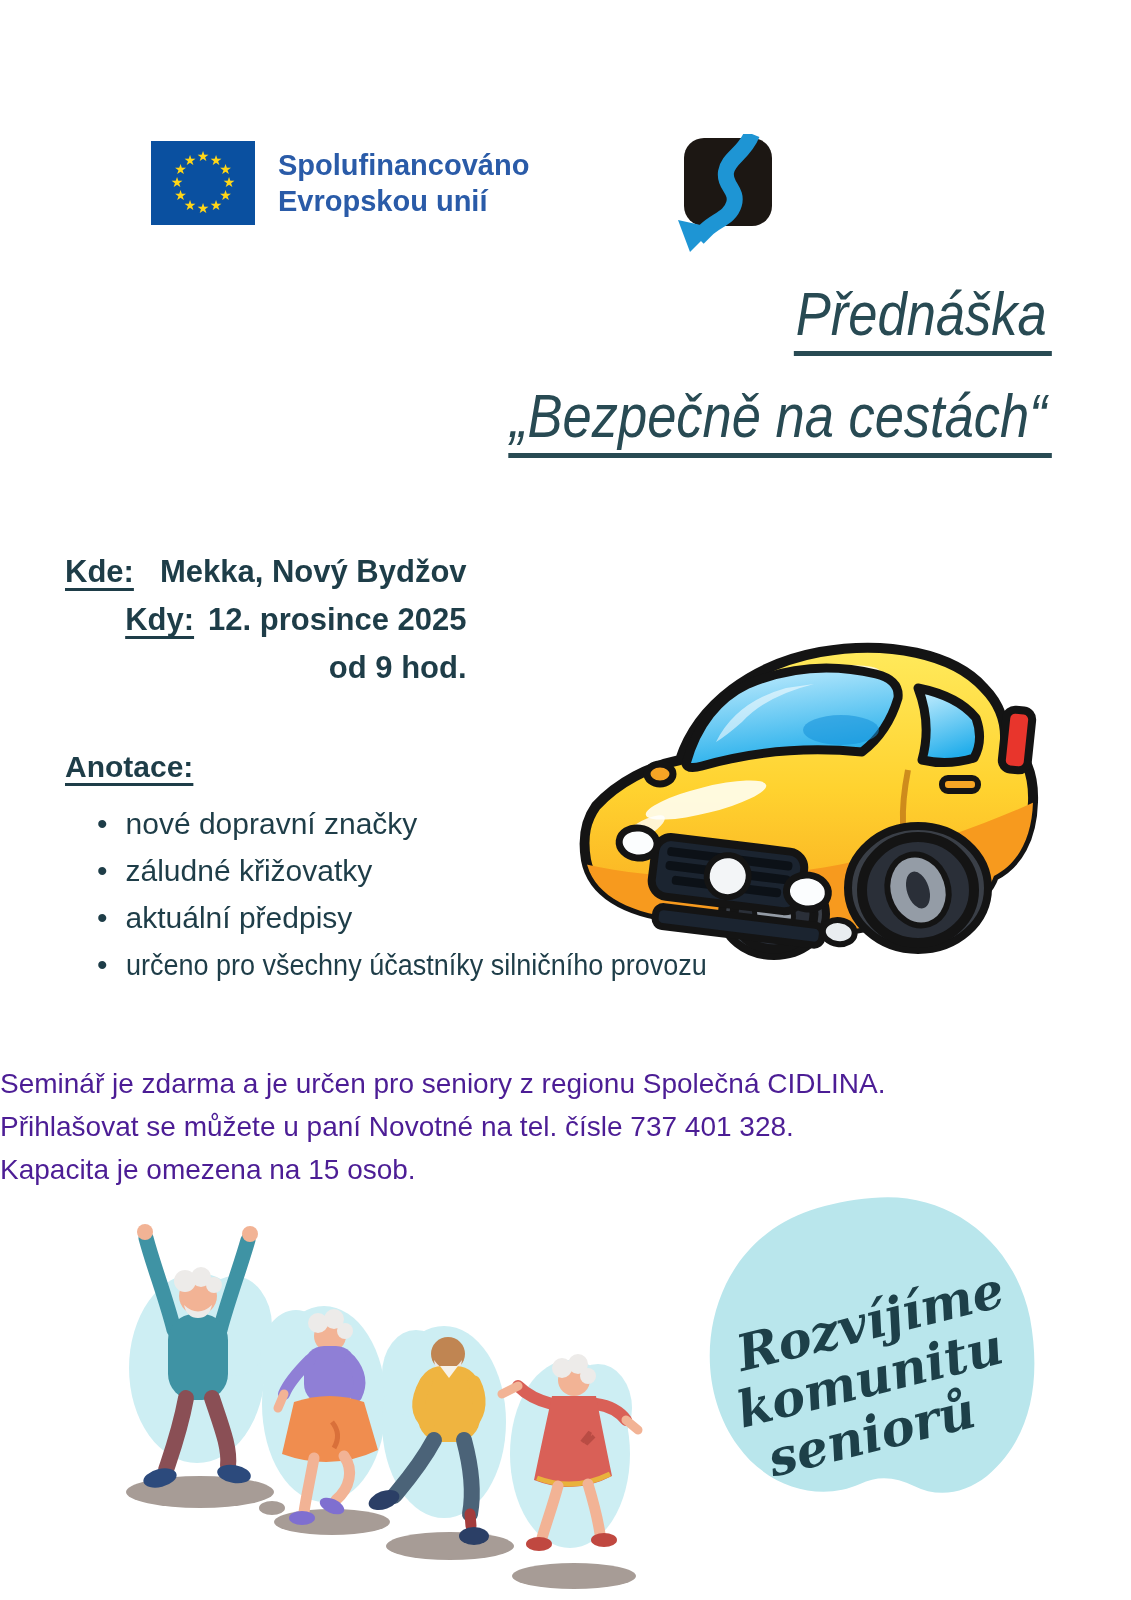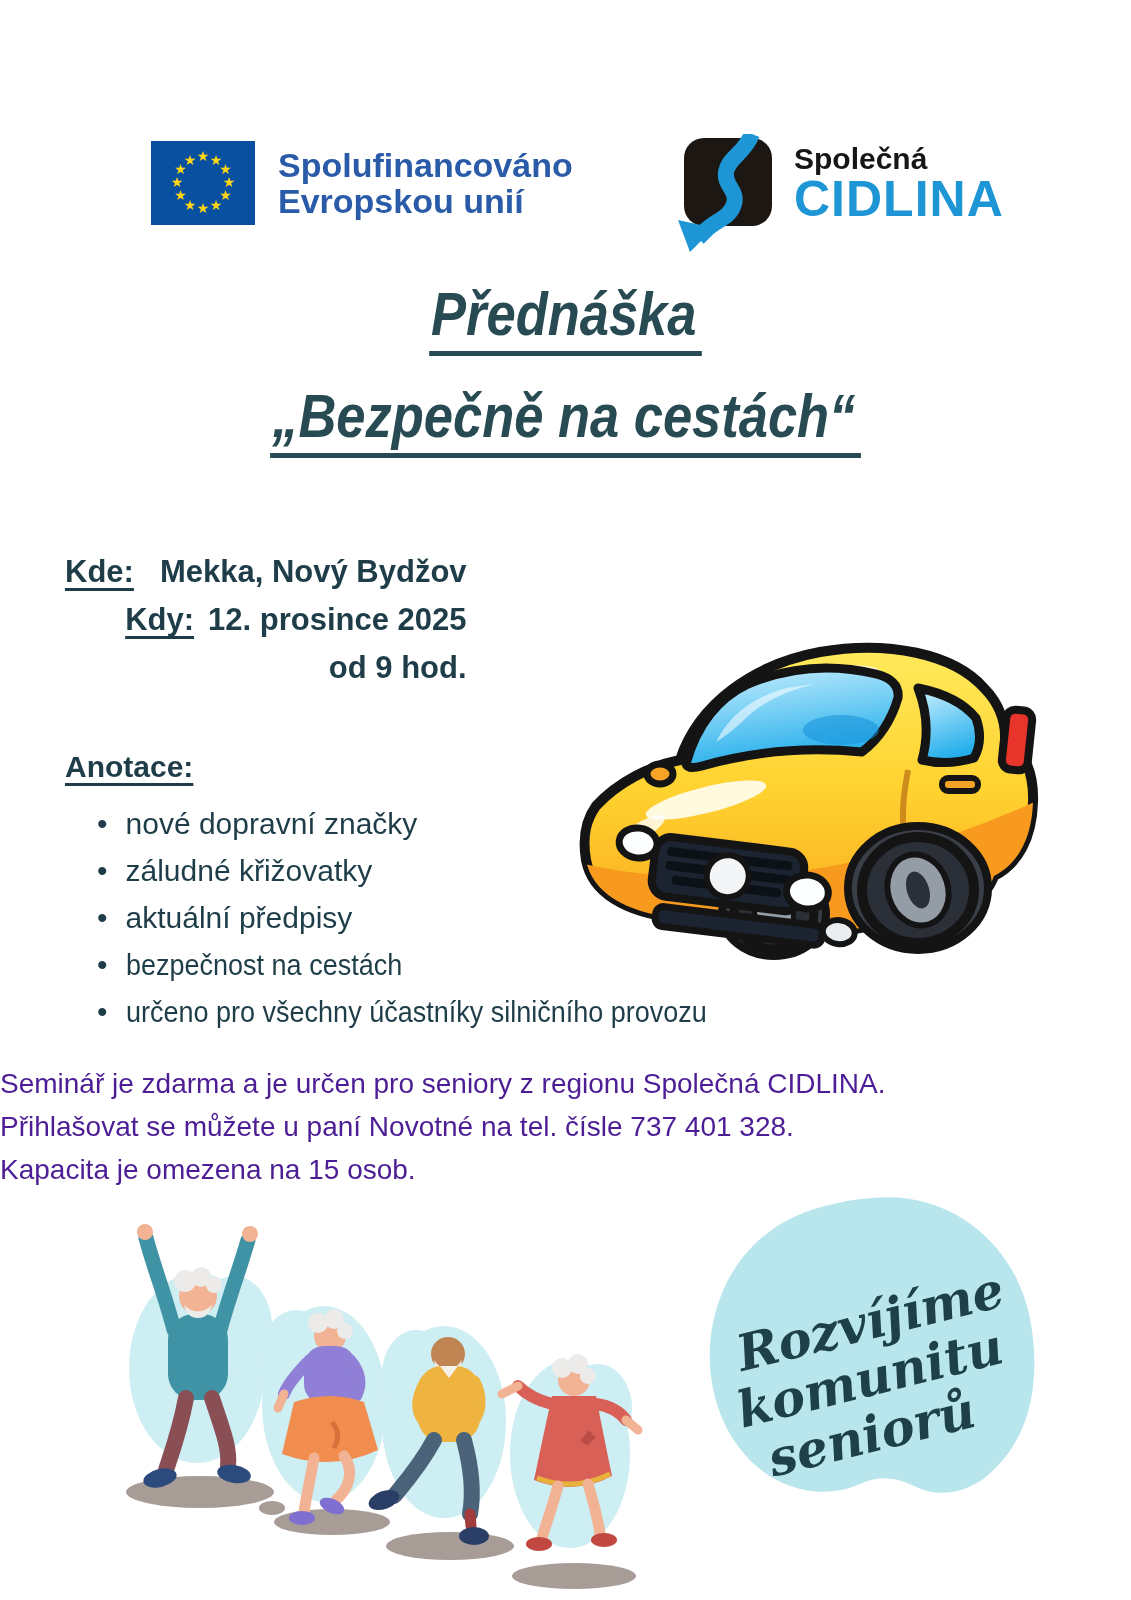--- a/index.html
+++ b/index.html
@@ -4,28 +4,28 @@
 <style>
   html,body{margin:0;padding:0;background:#ffffff;}
   .poster{
     position:relative;width:1131px;height:1600px;margin:0 auto;
     background:#ffffff;overflow:hidden;
     font-family:"Liberation Sans","DejaVu Sans",sans-serif;
     color:#1e3d48;
   }
   
   .eu-block{position:absolute;left:150px;top:140px;display:flex;align-items:center;}
-  .eu-text{margin-left:22px;font-size:34px;line-height:36px;font-weight:bold;color:#2a5ba8;}
+  .eu-text{margin-left:22px;font-size:29px;line-height:36px;font-weight:bold;color:#2a5ba8;}
   .cidlina-block{position:absolute;left:674px;top:134px;display:flex;align-items:flex-start;}
   .cidlina-text{margin-left:8px;padding-top:10px;}
   .cidlina-sub{font-size:30px;font-weight:bold;color:#161616;line-height:30px;}
   .cidlina-name{font-size:50px;font-weight:bold;color:#1e95d4;line-height:50px;letter-spacing:1px;}
   
-  .title{position:absolute;top:282px;left:0;right:0;text-align:center;
-         font-style:italic;font-weight:bold;color:#284a53;}
+  .title{position:absolute;top:282px;left:0;right:0;text-align:right;
+         font-style:italic;font-weight:normal;color:#284a53;}
   .title-line{transform:scaleX(.86);transform-origin:center;font-size:61px;line-height:64px;margin-bottom:28px;}
   .title-line .u{display:inline-block;border-bottom:5px solid #284a53;padding:0 6px 5px 2px;}
   
   .details{position:absolute;left:65px;top:548px;font-size:31px;font-weight:bold;line-height:48px;text-align:right;}
   .details .lbl{text-decoration:underline;text-decoration-thickness:3px;text-underline-offset:6px;}
   .kde-val{margin-left:26px;}
   .kdy-val{margin-left:14px;}
   .time-row{padding-left:104px;}
   
   .anotace{position:absolute;left:65px;top:750px;}
@@ -70,24 +70,20 @@
       <div>Evropskou unií</div>
     </div>
   </div>
 
   <div class="cidlina-block">
     <svg width="112" height="120" viewBox="0 0 112 120">
       <rect x="10" y="4" width="88" height="88" rx="20" fill="#1c1713"></rect>
       <path d="M78 0 C 70 20, 54 24, 52 38 C 50 52, 64 56, 60 70 C 56 84, 42 86, 32 96 L 24 104" stroke="#1e95d4" stroke-width="16" fill="none"></path>
       <polygon points="4,86 40,94 16,118" fill="#1e95d4"></polygon>
     </svg>
-    <div class="cidlina-text">
-      <div class="cidlina-sub">Společná</div>
-      <div class="cidlina-name">CIDLINA</div>
-    </div>
   </div>
 
   <div class="title">
     <div class="title-line">
       <span class="u">Přednáška</span>
     </div>
     <div class="title-line">
       <span class="u">„Bezpečně na cestách“</span>
     </div>
   </div>
@@ -105,23 +101,20 @@
   <div class="anotace">
     <div class="anotace-h">Anotace:</div>
     <div class="bullet">
         <span>nové dopravní značky</span>
       </div>
     <div class="bullet">
         <span>záludné křižovatky</span>
       </div>
     <div class="bullet">
         <span>aktuální předpisy</span>
-      </div>
-    <div class="bullet narrow">
-        <span>bezpečnost na cestách</span>
       </div>
     <div class="bullet narrow">
         <span>určeno pro všechny účastníky silničního provozu</span>
       </div>
   </div>
 
   <svg class="car" viewBox="0 0 492 372">
     <defs>
       <linearGradient id="gBody" x1="0" y1="0" x2="0" y2="1">
         <stop offset="0" stop-color="#ffea5c"></stop>

